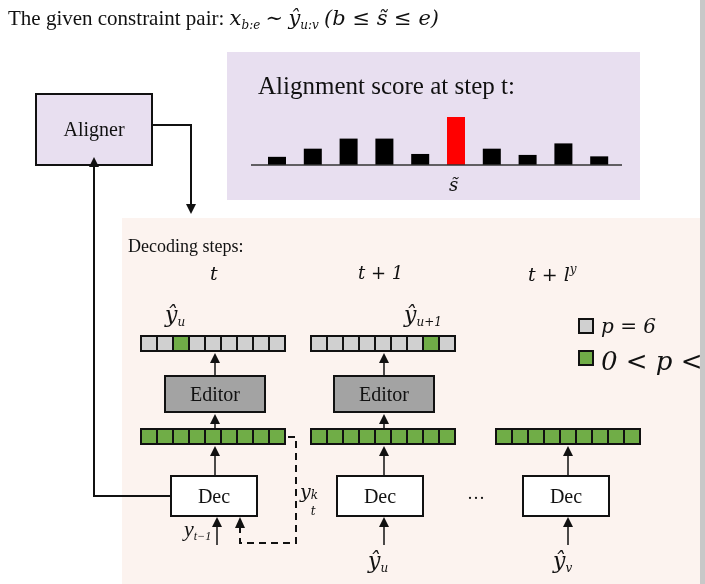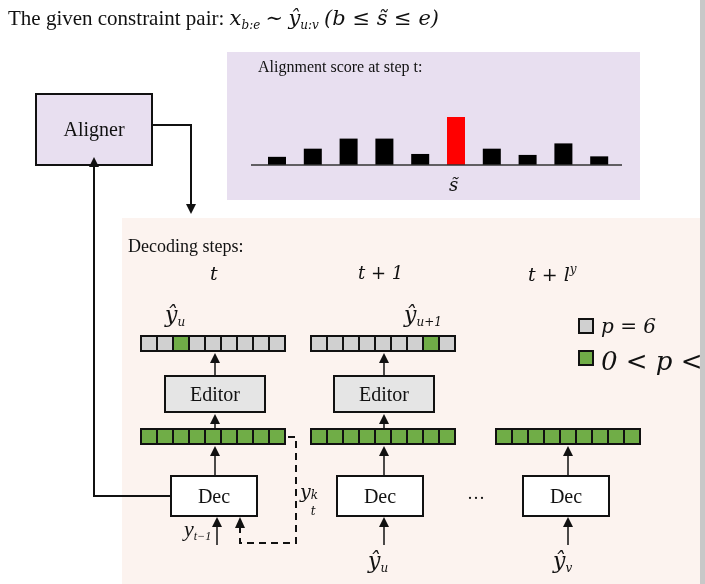--- a/index.html
+++ b/index.html
@@ -5,28 +5,28 @@
   html, body { margin:0; padding:0; }
   body { width:705px; height:584px; background:#ffffff; position:relative; overflow:hidden;
          font-family:"Liberation Serif", "DejaVu Serif", serif; color:#111; }
   .abs { position:absolute; }
   .title { left:8px; top:6px; font-size:21px; white-space:nowrap; }
   .math { font-style:italic; font-family:"DejaVu Serif", "Liberation Serif", serif; }
   .math-up { font-style:normal; font-family:"DejaVu Serif", "Liberation Serif", serif; }
   .sub { font-size:12px; vertical-align:-4px; }
   .sup { font-size:12px; vertical-align:8px; }
   .score-panel { left:227px; top:52px; width:413px; height:148px; background:#e8dff0; }
-  .score-title { left:258px; top:58px; font-size:16px; white-space:nowrap; }
+  .score-title { left:258px; top:72px; font-size:25px; white-space:nowrap; }
   .decode-panel { left:122px; top:218px; width:578px; height:366px; background:#fcf3ef; }
   .decode-title { left:128px; top:236px; font-size:18px; white-space:nowrap; }
   .scrollbar { left:700px; top:0; width:5px; height:584px; background:#c8c8c8; }
   .box { position:absolute; border:2px solid #111; box-sizing:border-box; display:flex;
          align-items:center; justify-content:center; font-size:20px; }
   .aligner { left:35px; top:93px; width:118px; height:73px; background:#e8dff0; }
-  .editor { background:#e5e5e5; width:102px; height:38px; }
+  .editor { background:#a3a3a3; width:102px; height:38px; }
   .dec { background:#fff; width:88px; height:42px; }
   .cells { position:absolute; display:flex; height:17px; border:2px solid #111; box-sizing:border-box; background:#111; gap:2px; }
   .cell { width:14px; height:13px; box-sizing:border-box; }
   .g { background:#70ad47; }
   .gr { background:#d0d0d0; }
   .lbl { position:absolute; white-space:nowrap; }
   .legend-sq { position:absolute; width:16px; height:16px; border:2px solid #111; box-sizing:border-box; }
   svg.overlay { position:absolute; left:0; top:0; }
 </style>
 </head>

